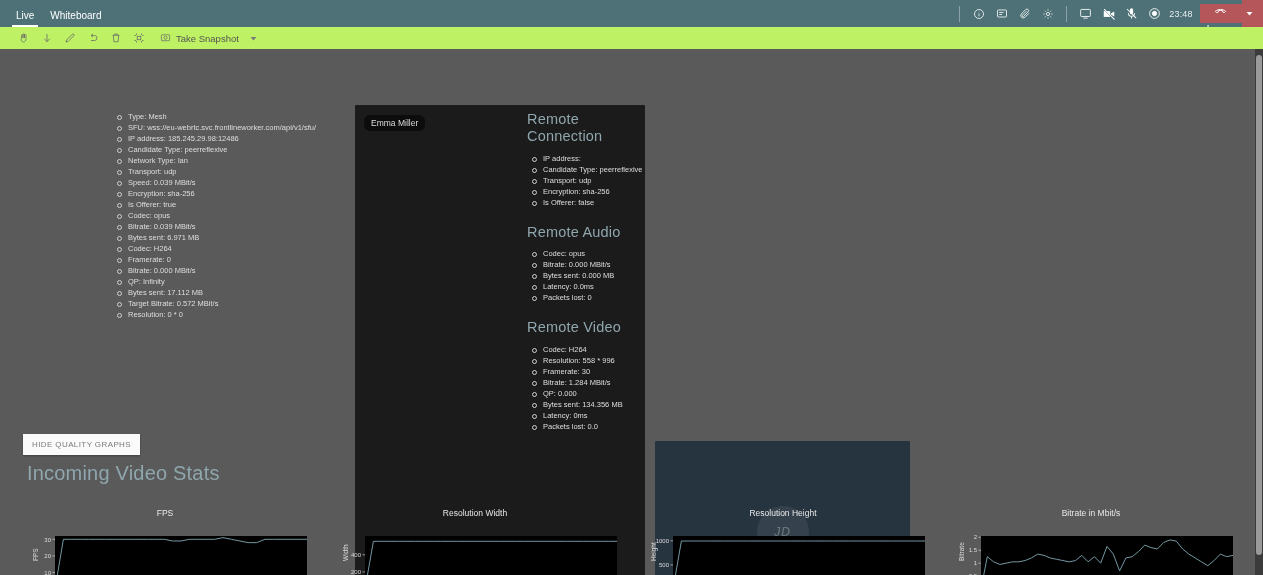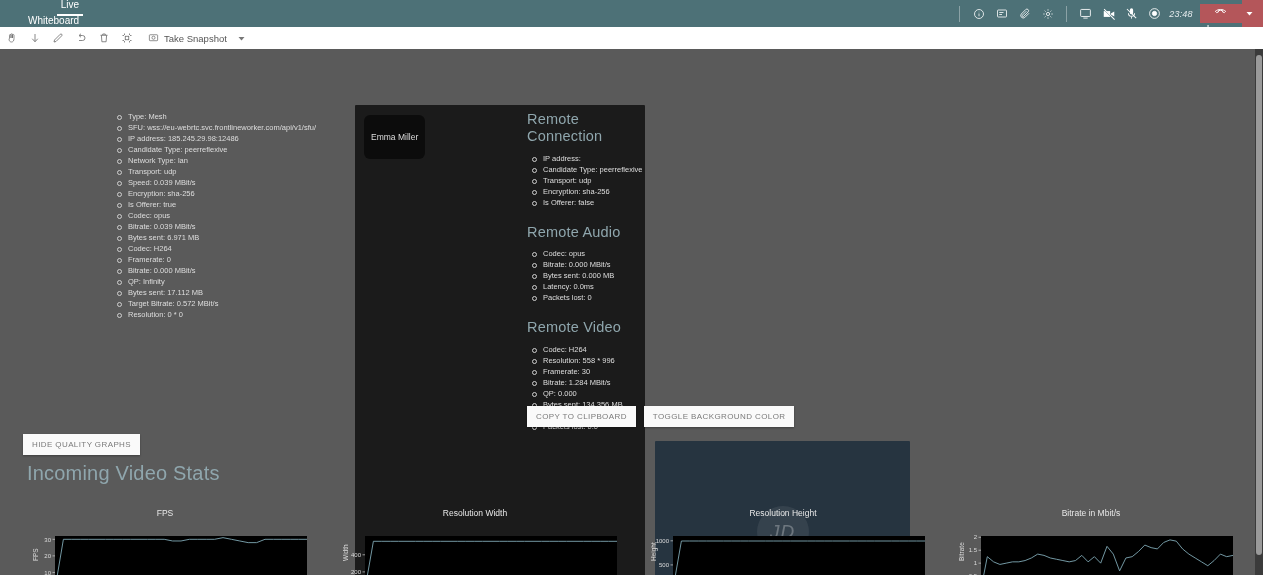--- a/index.html
+++ b/index.html
@@ -10,52 +10,52 @@
     font-family: "Liberation Sans", sans-serif;
   }
   body { position: relative; }
 
   
   #appbar {
     position: absolute; left: 0; top: 0; width: 1263px; height: 27px;
     background: #4d7177;
     display: flex; align-items: flex-end;
   }
-  #appbar-tabs { display: flex; align-items: flex-end; height: 27px; margin-left: 20px; flex-direction: column; }
+  #appbar-tabs { display: flex; align-items: flex-end; height: 27px; margin-left: 8px; }
   .app-tab {
     color: #ffffff; font-size: 10px; padding: 0 8px 6px 8px;
     position: relative; cursor: pointer; line-height: 1;
   }
   .app-tab.active::after {
     content: ""; position: absolute; left: 4px; right: 4px; bottom: 0;
     height: 2px; background: #ffffff;
   }
   #appbar-right {
     margin-left: auto; display: flex; align-items: center; height: 27px;
   }
   .ab-sep { width: 1px; height: 16px; background: rgba(255,255,255,.35); margin: 0 7px; }
   .ab-icon {
     width: 23px; height: 27px; display: flex; align-items: center; justify-content: center;
     color: #ffffff; cursor: pointer;
   }
   .ab-icon svg { display: block; }
-  #ab-timer { color: #e6ecee; font-size: 9px; margin: 0 7px 0 3px; letter-spacing: .2px; font-style: italic; }
+  #ab-timer { color: #e6ecee; font-size: 9px; margin: 0 7px 0 3px; letter-spacing: .2px; }
   #leave-btn {
     background: #b4565a; height: 19px; display: flex; align-items: center;
     padding: 0 8px 0 7px; color: #fff; font-size: 10px; gap: 5px; cursor: pointer; flex-direction: column;
   }
   #leave-caret {
     background: #b4565a; height: 27px; display: flex; align-items: center;
     padding: 0 9px 0 3px; color: #fff; cursor: pointer;
   }
 
   
   #toolbar {
     position: absolute; left: 0; top: 27px; width: 1263px; height: 22px;
-    background: #ffffff; display: flex; align-items: center; padding-left: 0;
+    background: #bef264; display: flex; align-items: center; padding-left: 12px;
   }
   .tb-btn {
     width: 23px; height: 22px; display: flex; align-items: center; justify-content: center;
     color: #6a6a6a; cursor: pointer;
   }
   #tb-snapshot {
     display: flex; align-items: center; gap: 5px; height: 22px;
     margin-left: 6px; padding: 0 4px; cursor: pointer;
   }
   #tb-snapshot-label { font-size: 9.5px; color: #555; }
@@ -69,28 +69,28 @@
 
   
   .tile {
     position: absolute; border-radius: 1px; overflow: hidden;
   }
   #tile-emma { left: 355px; top: 56px; width: 290px; height: 518px; background: #1b1b1b; }
   #tile-jd   { left: 655px; top: 392px; width: 255px; height: 182px; background: #263440; }
   .tile-name {
     position: absolute; left: 9px; top: 10px;
     background: rgba(0,0,0,.55); color: #ddd; font-size: 8.5px;
-    padding: 17px 7px; border-radius: 6px;
+    padding: 3px 7px; border-radius: 6px;
   }
   .tile-avatar {
     position: absolute; left: 50%; top: 50%; transform: translate(-50%,-50%);
     width: 52px; height: 52px; border-radius: 50%;
     background: rgba(255,255,255,.07);
     display: flex; align-items: center; justify-content: center;
-    color: rgba(255,255,255,.28); font-size: 19px; letter-spacing: 1px; font-style: italic;
+    color: rgba(255,255,255,.28); font-size: 12px; letter-spacing: 1px; font-style: italic;
   }
 
   
   .stats-col { position: absolute; color: #d9d9d9; }
   #col-local  { left: 112px; top: 62px; width: 250px; }
   #col-remote { left: 527px; top: 62px; width: 130px; }
   .stats-h {
     color: #8fa6ad; font-size: 14.5px; font-weight: normal;
     margin: 0 0 7px 0; letter-spacing: .2px; line-height: 1.2;
   }
@@ -353,24 +353,20 @@
       <li>Resolution: 558 * 996</li>
       <li>Framerate: 30</li>
       <li>Bitrate: 1.284 MBit/s</li>
       <li>QP: 0.000</li>
       <li>Bytes sent: 134.356 MB</li>
       <li>Latency: 0ms</li>
       <li>Packets lost: 0.0</li>
     </ul>
   </div>
 
-  <div id="remote-actions">
-    <button class="flat-btn">COPY TO CLIPBOARD</button>
-    <button class="flat-btn">TOGGLE BACKGROUND COLOR</button>
-  </div>
 
   <button class="flat-btn" id="hide-graphs-btn">HIDE QUALITY GRAPHS</button>
 
   <h1 id="incoming-title">Incoming Video Stats</h1>
 
   <div id="charts">
     <div class="chart" id="chart-0">
         <svg width="310" height="125">
           <rect x="45" y="37" width="252" height="53" fill="#000000"></rect>
           <text x="41" y="92.2" text-anchor="end" font-size="6" fill="#dcdcdc" font-family="&quot;Liberation Sans&quot;, sans-serif">0</text>

